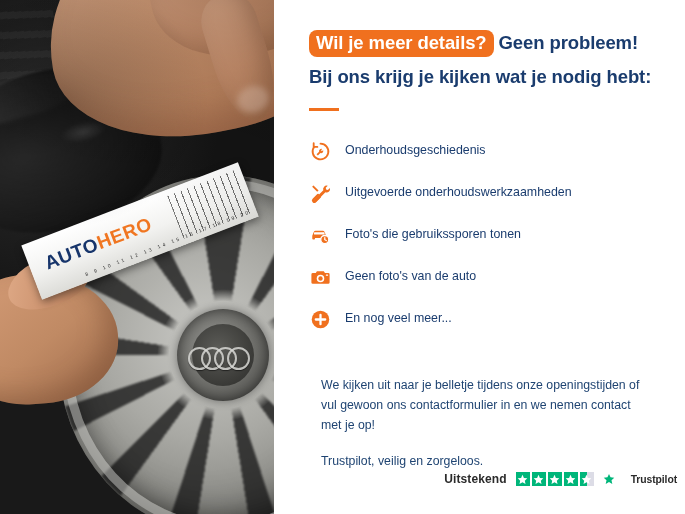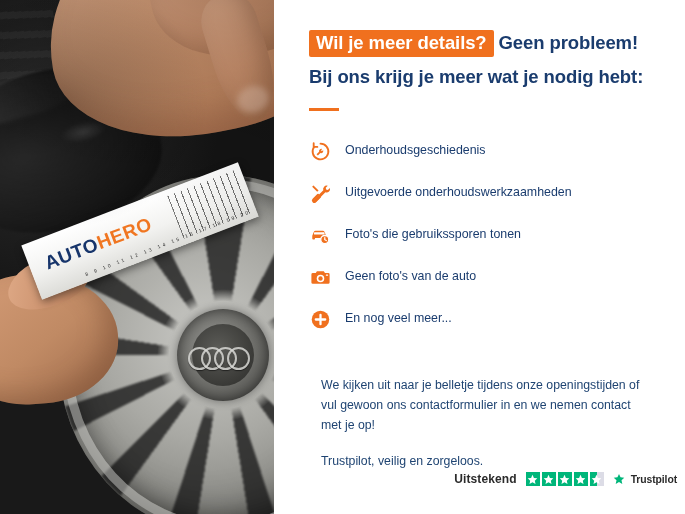--- a/index.html
+++ b/index.html
@@ -287,21 +287,21 @@
     font-weight: 700;
     color: #1a3c6e;
     line-height: 1.42;
     letter-spacing: -0.1px;
     margin: 0;
   }
   .hl-mark {
     background: #f0701e;
     color: #ffffff;
     padding: 2px 7px 3px 7px;
-    border-radius: 2px;
+    border-radius: 8px;
     display: inline-block;
     line-height: 1.18;
   }
   .hl-rest { margin-left: 5px; margin-top: 20px; }
   .hl-line2 { display: block; margin-top: 7px; }
 
   .rule {
     width: 30px;
     height: 3px;
     background: #f0701e;
@@ -374,21 +374,21 @@
     align-items: center;
     justify-content: center;
   }
   .tp-star.half {
     background: linear-gradient(90deg, #00b67a 0 50%, #dcdce6 50% 100%);
   }
   .tp-star svg { display: block; }
   .tp-logo {
     display: flex;
     align-items: center;
-    gap: 6px;
+    gap: 16px;
   }
   .tp-logo-text {
     font-size: 10.4px;
     font-weight: 700;
     color: #2b2b2b;
     letter-spacing: -0.1px;
   }
 </style>
 </head>
 <body>
@@ -432,21 +432,21 @@
       </div>
 
       <div class="photo-shadow"></div>
     </div>
   </div>
 
   <div class="content">
 
     <h1 class="headline">
       <span class="hl-mark">Wil je meer details?</span><span class="hl-rest">Geen probleem!</span>
-      <span class="hl-line2">Bij ons krijg je meer wat je nodig hebt:</span>
+      <span class="hl-line2">Bij ons krijg je kijken wat je nodig hebt:</span>
     </h1>
 
     <div class="rule"></div>
 
     <ul class="features">
 
       <li class="feature">
         <span class="feature-icon">
           <svg width="21" height="21" viewBox="0 0 24 24" fill="none">
             <path d="M12 3a9 9 0 1 1-7.2 3.6" stroke="#f0701e" stroke-width="2.1" stroke-linecap="round"></path>

